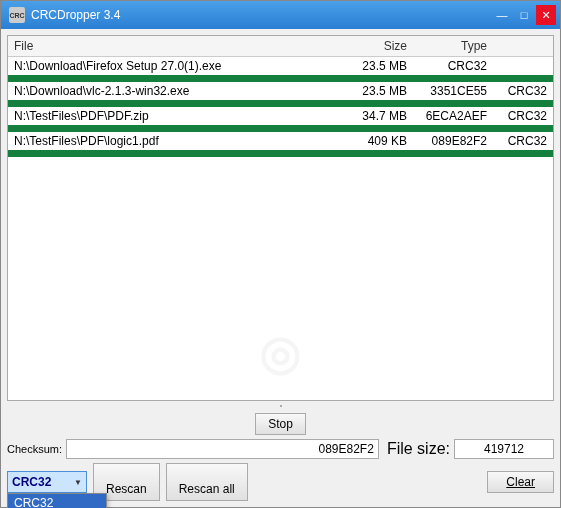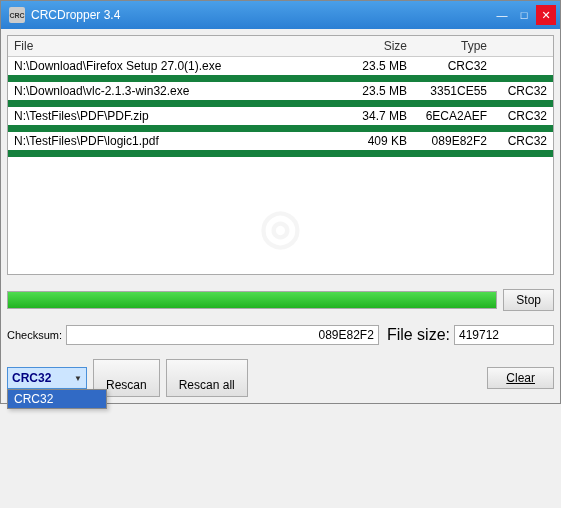--- a/index.html
+++ b/index.html
@@ -6,21 +6,21 @@
     body {
       font-family: 'Segoe UI', Tahoma, sans-serif;
       font-size: 12px;
       background: #f0f0f0;
       width: 561px;
       height: 508px;
       overflow: hidden;
     }
     .window {
       width: 561px;
-      height: 404px;
+      height: 508px;
       background: #f0f0f0;
       border: 1px solid #888;
       display: flex;
       flex-direction: column;
     }
     .title-bar {
       background: linear-gradient(to bottom, #4a9fe8, #2b7fd4);
       color: white;
       height: 28px;
       display: flex;
@@ -65,21 +65,21 @@
       font-size: 11px;
       color: white;
       background: transparent;
     }
     .title-btn.close { background: #e81123; }
     .content {
       flex: 1;
       padding: 6px;
       display: flex;
       flex-direction: column;
-      gap: 14px;
+      gap: 4px;
     }
     .file-table {
       background: white;
       border: 1px solid #aaa;
       flex: 1;
       overflow: hidden;
       position: relative;
     }
     .table-header {
       display: grid;
@@ -121,20 +121,21 @@
       font-weight: bold;
       color: #888;
       pointer-events: none;
       user-select: none;
     }
     .progress-row {
       display: flex;
       align-items: center;
       gap: 6px;
       flex-shrink: 0;
+      flex-direction: column;
     }
     .progress-bar-container {
       flex: 1;
       height: 18px;
       background: white;
       border: 1px solid #aaa;
       overflow: hidden;
     }
     .progress-bar-fill {
       height: 100%;
@@ -173,21 +174,21 @@
       font-size: 12px;
       text-align: right;
       padding: 0 4px;
     }
     .filesize-input {
       width: 100px;
       height: 20px;
       border: 1px solid #aaa;
       background: white;
       font-size: 12px;
-      text-align: left;
+      text-align: center;
       padding: 0 4px;
     }
     .actions-row {
       display: flex;
       align-items: center;
       gap: 6px;
       flex-shrink: 0;
     }
     .action-btn {
       background: linear-gradient(to bottom, #f8f8f8, #e0e0e0);

